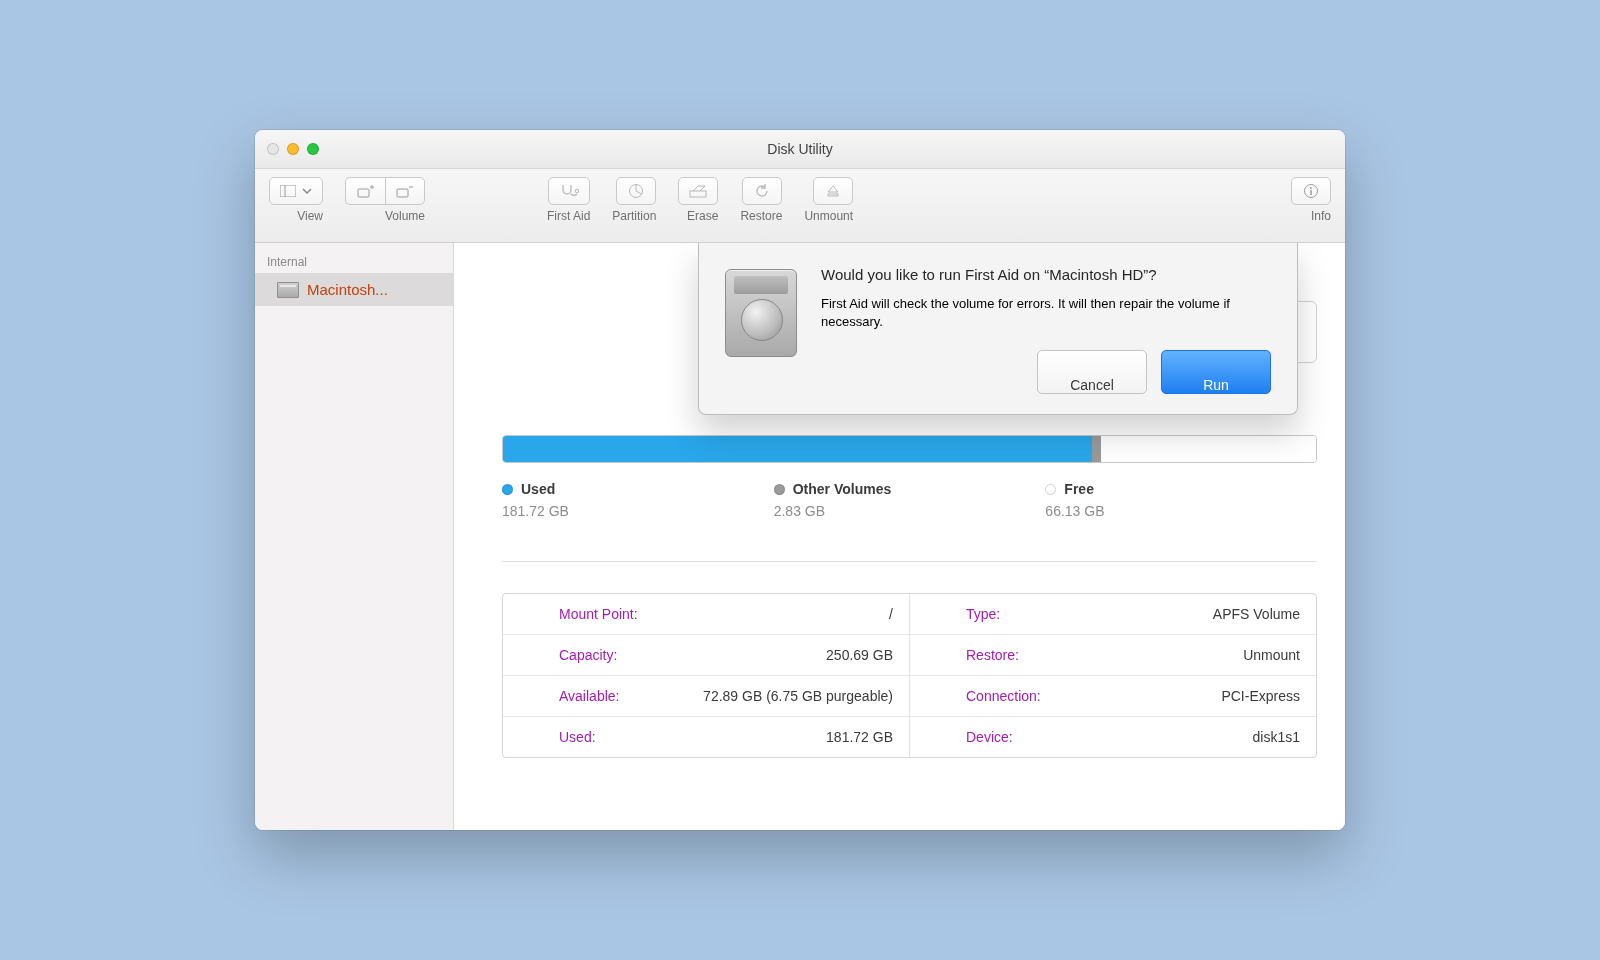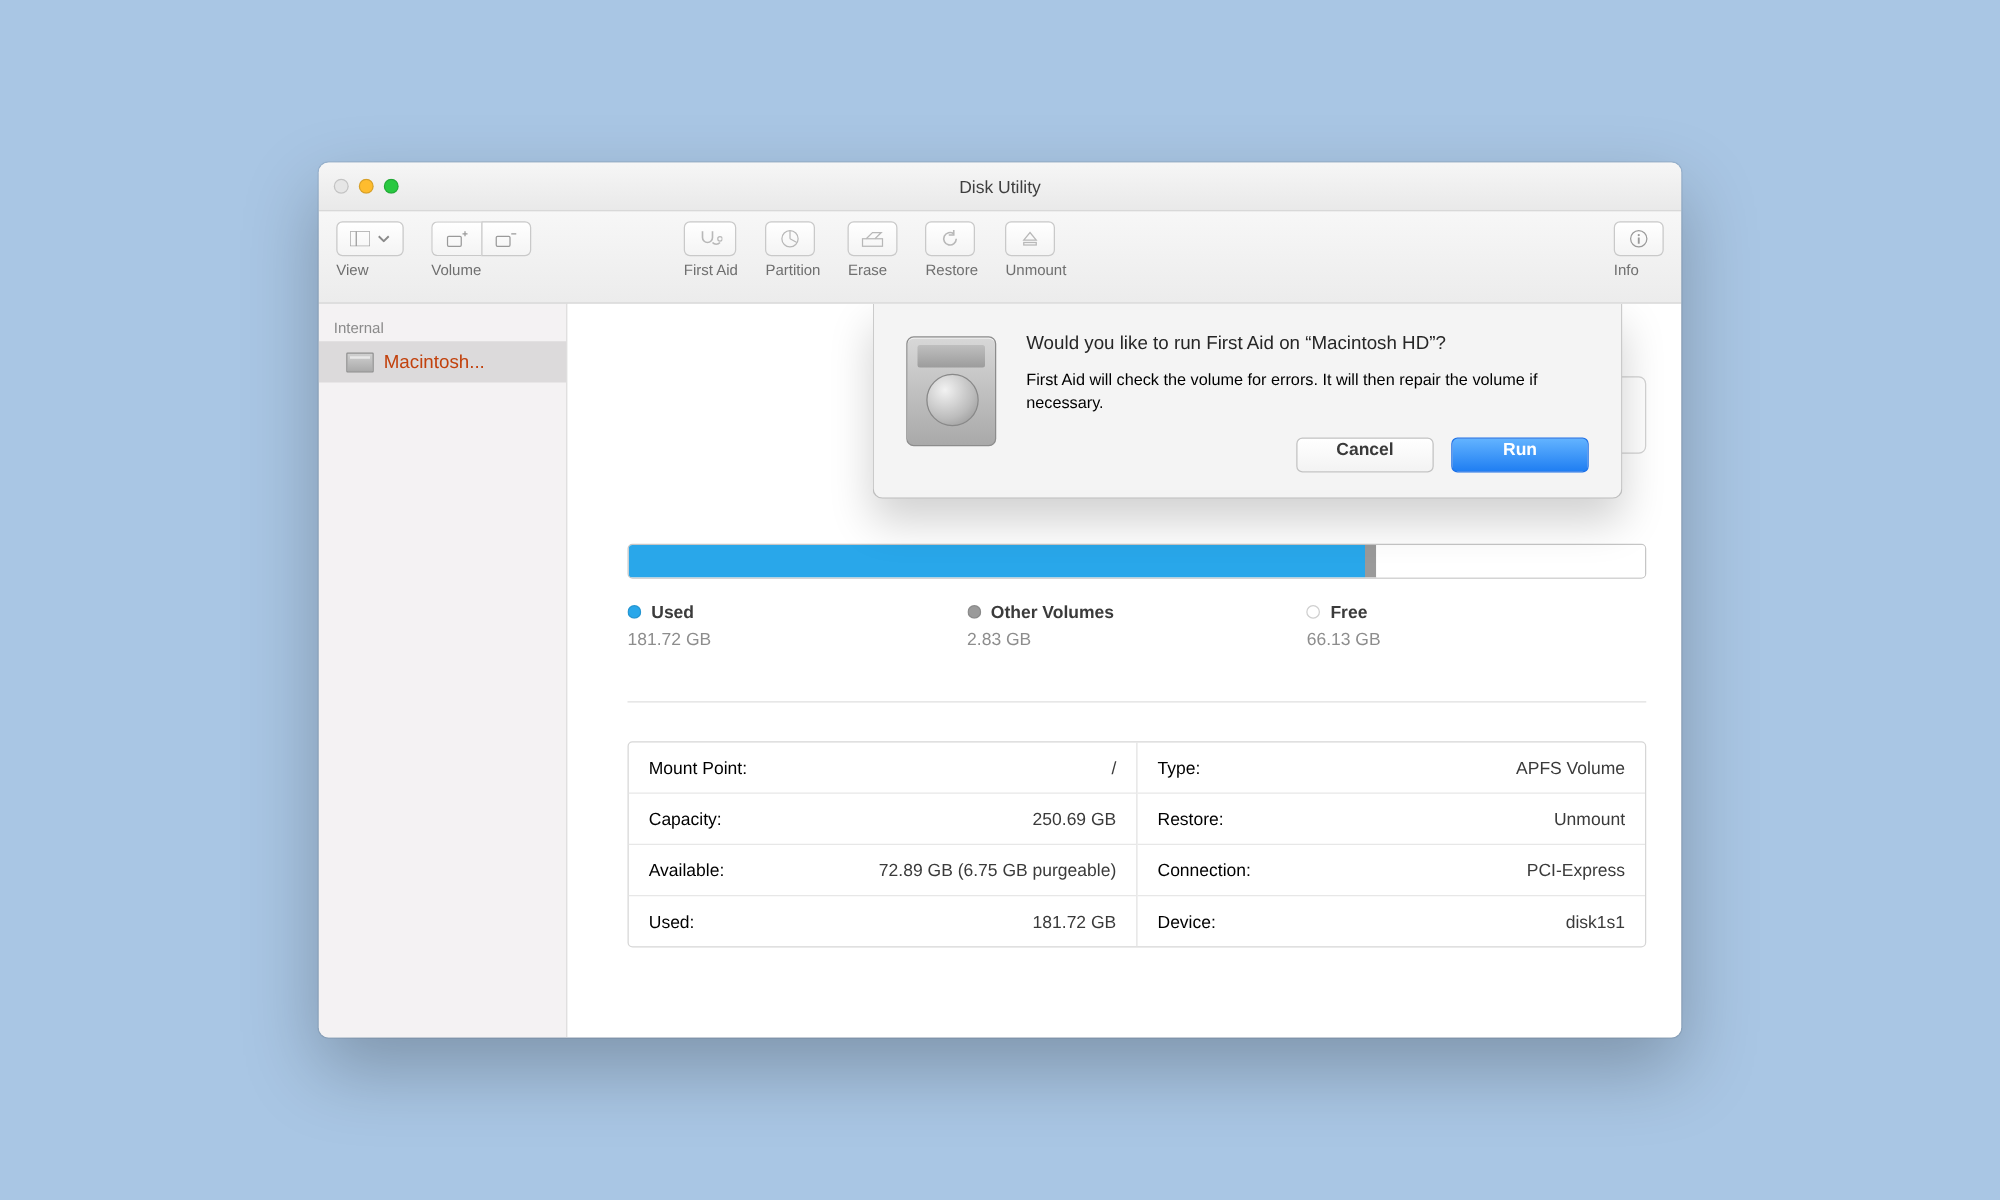--- a/index.html
+++ b/index.html
@@ -41,21 +41,21 @@
   .window-title { position: absolute; left:0; right:0; text-align:center; font-size: 14px; color: #3f3f3f; }
   
   .toolbar {
     height: 74px;
     background: linear-gradient(#f7f7f7, #ececec);
     border-bottom: 1px solid #cfcfcf;
     display: flex;
     align-items: flex-start;
     padding: 8px 14px 0 14px;
   }
-  .tool-group { display: flex; flex-direction: column; align-items: flex-start; margin-right: 22px; }
+  .tool-group { display: flex; flex-direction: column; align-items: flex-end; margin-right: 22px; }
   .tool-group:last-child { margin-right: 0; }
   .seg { display: flex; }
   .tbtn {
     height: 28px;
     min-width: 40px;
     background: linear-gradient(#ffffff, #f4f4f4);
     border: 1px solid #c9c9c9;
     border-radius: 5px;
     display: flex;
     align-items: center;
@@ -137,21 +137,21 @@
     display: flex;
   }
   .info-col { flex: 1; }
   .info-col:first-child { border-right: 1px solid #e2e2e2; }
   .info-row {
     display: flex; justify-content: space-between;
     padding: 12px 16px; font-size: 14px;
     border-bottom: 1px solid #e7e7e7;
   }
   .info-row:last-child { border-bottom: none; }
-  .info-key { color: #000000; }
+  .info-key { color: #a21caf; margin-left: 40px; }
   .info-val { color: #3a3a3a; }
 
   
   .sheet {
     position: absolute; top: 0; left: 244px; width: 600px;
     background: #f4f4f4; border: 1px solid #bdbdbd; border-top: none;
     border-bottom-left-radius: 8px; border-bottom-right-radius: 8px;
     box-shadow: 0 18px 34px rgba(0,0,0,0.18);
     padding: 22px 26px 20px 22px;
     display: flex; gap: 20px;
@@ -175,23 +175,23 @@
     width:40px; height:40px; margin-left:-20px; margin-top:-14px;
     border-radius:50%;
     background: radial-gradient(circle at 35% 30%, #f2f2f2, #bcbcbc 60%, #8d8d8d);
     border:1px solid #888;
   }
   .sheet-body { flex: 1; }
   .sheet-title { font-weight: 400; font-size: 15px; color: #262626; line-height: 1.35; }
   .sheet-msg { font-size: 13px; color: #000000; margin-top: 10px; line-height: 1.35; }
   .sheet-buttons { display: flex; justify-content: flex-end; gap: 14px; margin-top: 20px; }
   .btn {
-    height: 28px; min-width: 110px; border-radius: 5px; font-size: 14px;
-    display:flex; align-items:flex-start; justify-content:center;
-    border: 1px solid #c3c3c3; background: linear-gradient(#ffffff,#f3f3f3); font-weight: bold;
+    height: 44px; min-width: 110px; border-radius: 5px; font-size: 14px;
+    display:flex; align-items:flex-end; justify-content:center;
+    border: 1px solid #c3c3c3; background: linear-gradient(#ffffff,#f3f3f3);
   }
   .btn-primary {
     border: 1px solid #1e72e8;
     background: linear-gradient(#62b3ff, #1f7ef2);
     color: #fff;
   }
 
   svg { display:block; }
 </style>
 </head>

